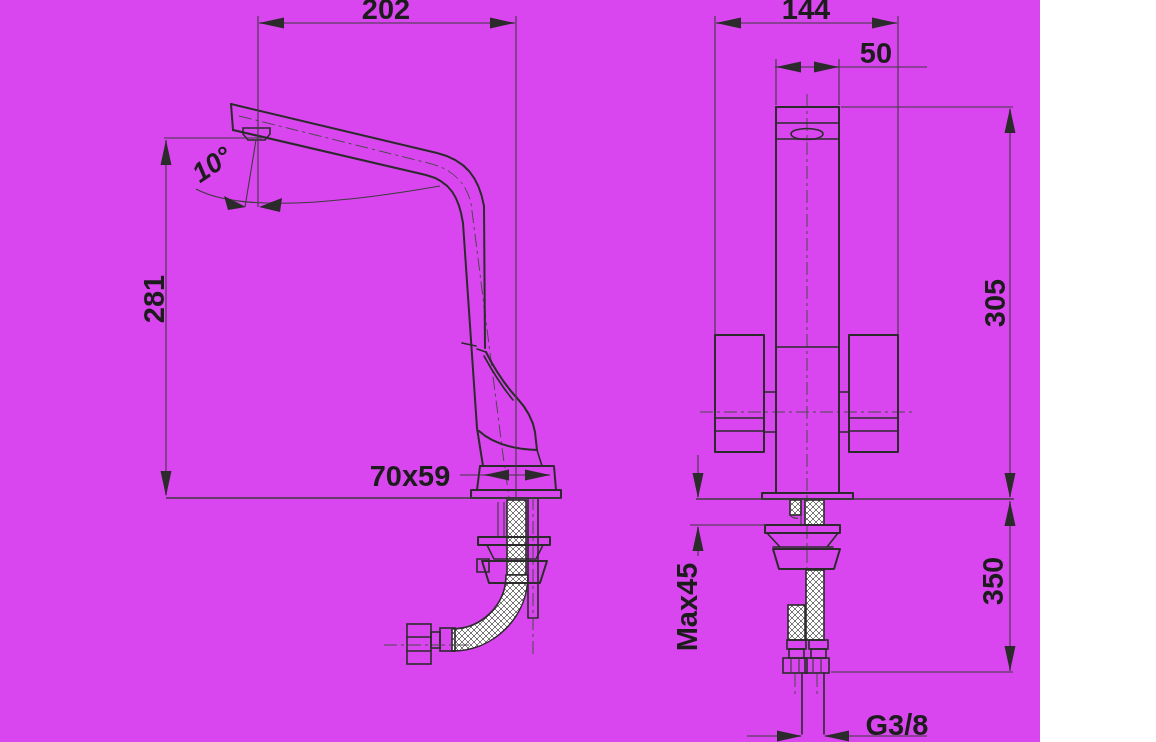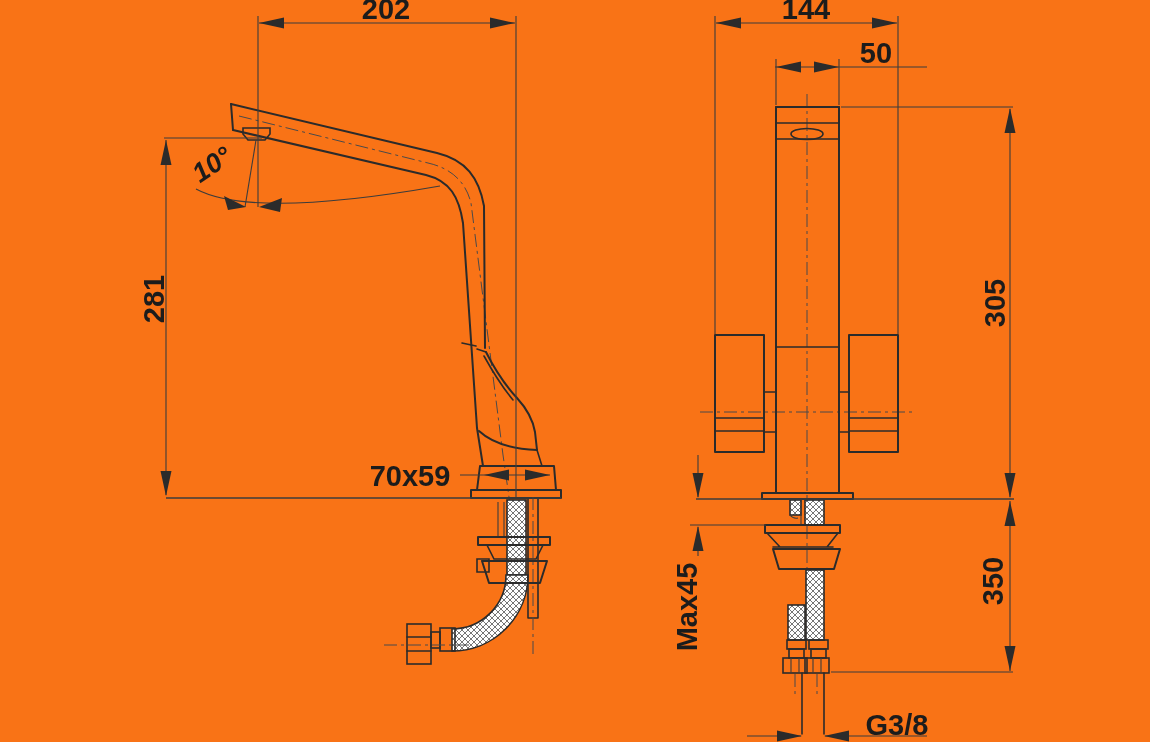--- a/index.html
+++ b/index.html
@@ -1,16 +1,16 @@
 <!DOCTYPE html>
 <html><head>
 <meta charset="utf-8">
 <style>
   html,body{margin:0;padding:0;background:#ffffff;}
-  .stage{position:relative;width:1150px;height:742px;background:#f97316;overflow:hidden;
+  .stage{position:relative;width:1040px;height:742px;background:#d946ef;overflow:hidden;
          font-family:"Liberation Sans",sans-serif;}
   svg{display:block;}
   .obj   {stroke:#2b2b2b;stroke-width:2;fill:none;stroke-linecap:round;stroke-linejoin:round;}
   .obj15 {stroke:#2b2b2b;stroke-width:1.6;fill:none;stroke-linecap:round;}
   .thin  {stroke:#3c3c3c;stroke-width:1.1;fill:none;}
   .cline {stroke:#4a4a4a;stroke-width:1;fill:none;stroke-dasharray:13 4 3 4;}
   .arrow {fill:#2b2b2b;stroke:none;}
   .hatchfill{fill:url(#braid);stroke:#2b2b2b;stroke-width:1.6;}
   text.dim{font-family:"Liberation Sans",sans-serif;font-weight:700;font-size:29px;
            fill:#1c1c1c;text-anchor:middle;}

